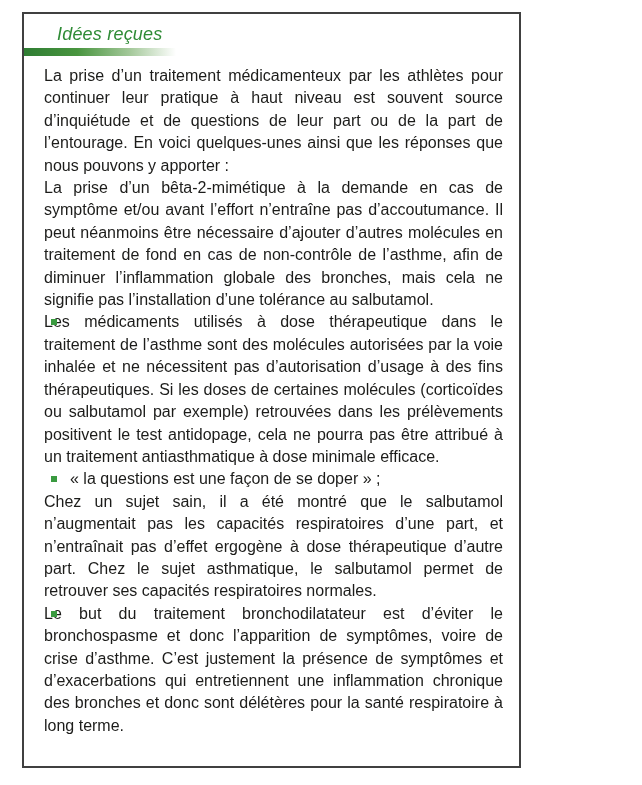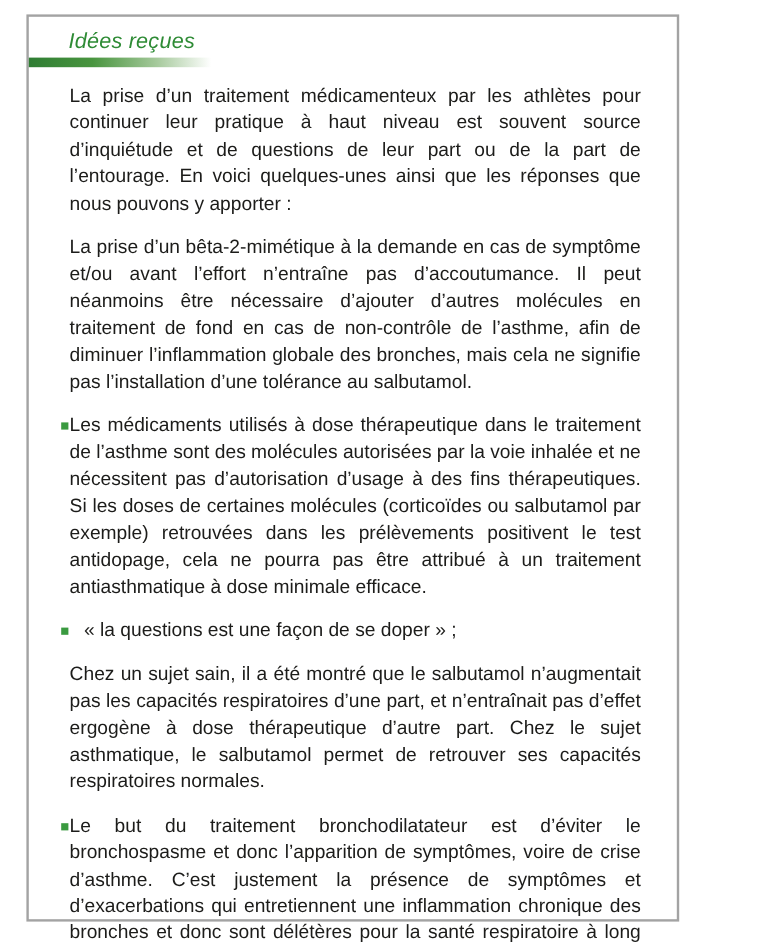--- a/index.html
+++ b/index.html
@@ -10,23 +10,23 @@
   body {
     width: 642px;
     height: 785px;
     position: relative;
     font-family: "Liberation Sans", sans-serif;
   }
   .panel {
     position: absolute;
     left: 22px;
     top: 12px;
-    width: 544px;
+    width: 499px;
     height: 756px;
-    border: 2px solid #a3a3a3;
+    border: 2px solid #404040;
     box-sizing: border-box;
     background: #ffffff;
   }
   .panel-header {
     position: relative;
     padding-top: 9px;
   }
   .panel-title {
     margin-left: 33px;
     font-style: italic;
@@ -43,21 +43,21 @@
   }
   .panel-body {
     margin-top: 9px;
     padding: 0 16px 0 20px;
     color: #1c1c1a;
     font-size: 16px;
     line-height: 22.4px;
     text-align: justify;
   }
   .panel-body p {
-    margin: 14px;
+    margin: 0;
   }
   .bullet {
     position: relative;
     padding-left: 26px;
   }
   .sq {
     position: absolute;
     left: 7px;
     top: 8px;
     width: 6px;

